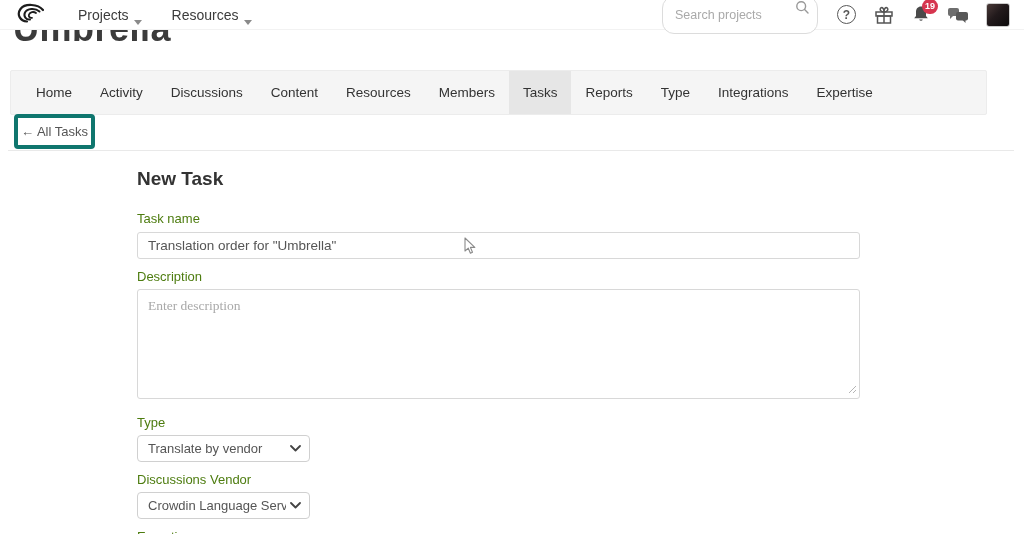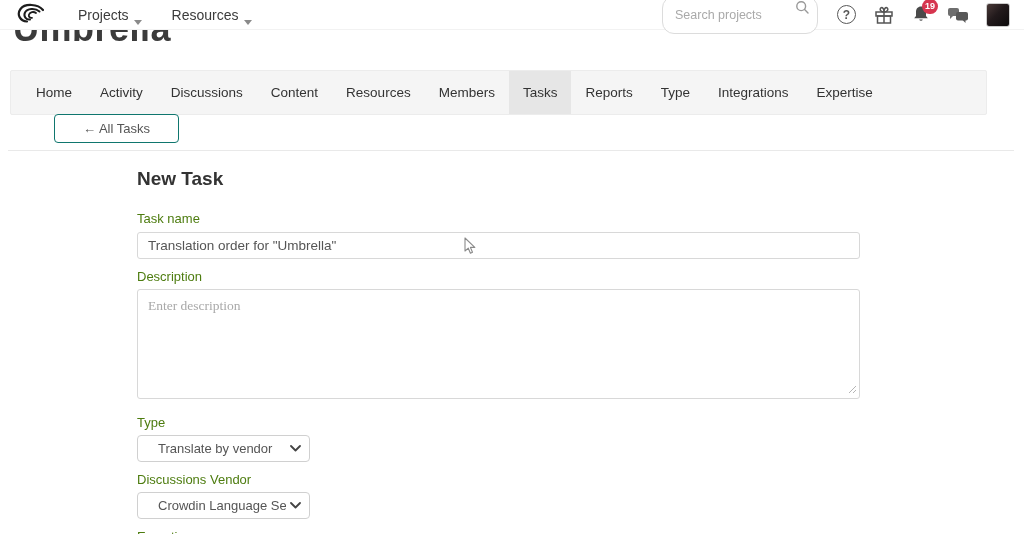--- a/index.html
+++ b/index.html
@@ -59,22 +59,22 @@
   }
   .tab {
     display:flex; align-items:center; padding:0 14px; font-size:13.5px;
     color:#333; cursor:pointer; white-space:nowrap;
   }
   .tab.active { background:#e6e6e6; }
 
   
   .back-btn {
     position:absolute; top:114px; left:14px; z-index:2;
-    background:#fff; border:1px solid #0f766e; border-radius:4px;
-    padding:6px 28px; font-size:13px; color:#555; cursor:pointer;margin-left:40px;
+    background:#fff; border:4px solid #0f766e; border-radius:4px;
+    padding:6px 3px; font-size:13px; color:#555; cursor:pointer;
   }
 
   .divider { position:absolute; top:150px; left:8px; right:10px; border-top:1px solid #e9e9e9; }
 
   
   .form { position:absolute; top:151px; left:137px; width:723px; z-index:2; }
   .form-heading { font-size:19px; font-weight:700; color:#333; margin-top:17px; }
   .field-label { display:block; font-size:13px; line-height:15px; color:#4d7c0f; }
   .lbl-taskname { margin-top:21px; }
   .txt-input {
@@ -92,21 +92,21 @@
   .txt-area::placeholder { color:#a9a9a9; }
   .resize-grip { position:absolute; right:3px; bottom:5px; }
   .lbl-type { margin-top:12px; }
   .lbl-vendor { margin-top:10px; }
   .lbl-expertise { margin-top:10px; }
   .select-box {
     margin-top:5px; width:173px; height:27px; border:1px solid #d0d0d0; border-radius:4px;
     background:#fff; display:flex; align-items:center; padding:0 8px 0 10px;
     cursor:pointer; font-size:13px; color:#555;
   }
-  .select-value { flex:1; overflow:hidden; white-space:nowrap;margin-left:10px; }
+  .select-value { flex:1; overflow:hidden; white-space:nowrap; }
   .select-box svg { flex:0 0 auto; margin-left:4px; }
 
   .cursor { position:absolute; left:464px; top:237px; z-index:30; pointer-events:none; }
 </style>
 </head>
 <body>
 
 <h1 class="project-title">Umbrella</h1>
 
 <div class="app-header">

